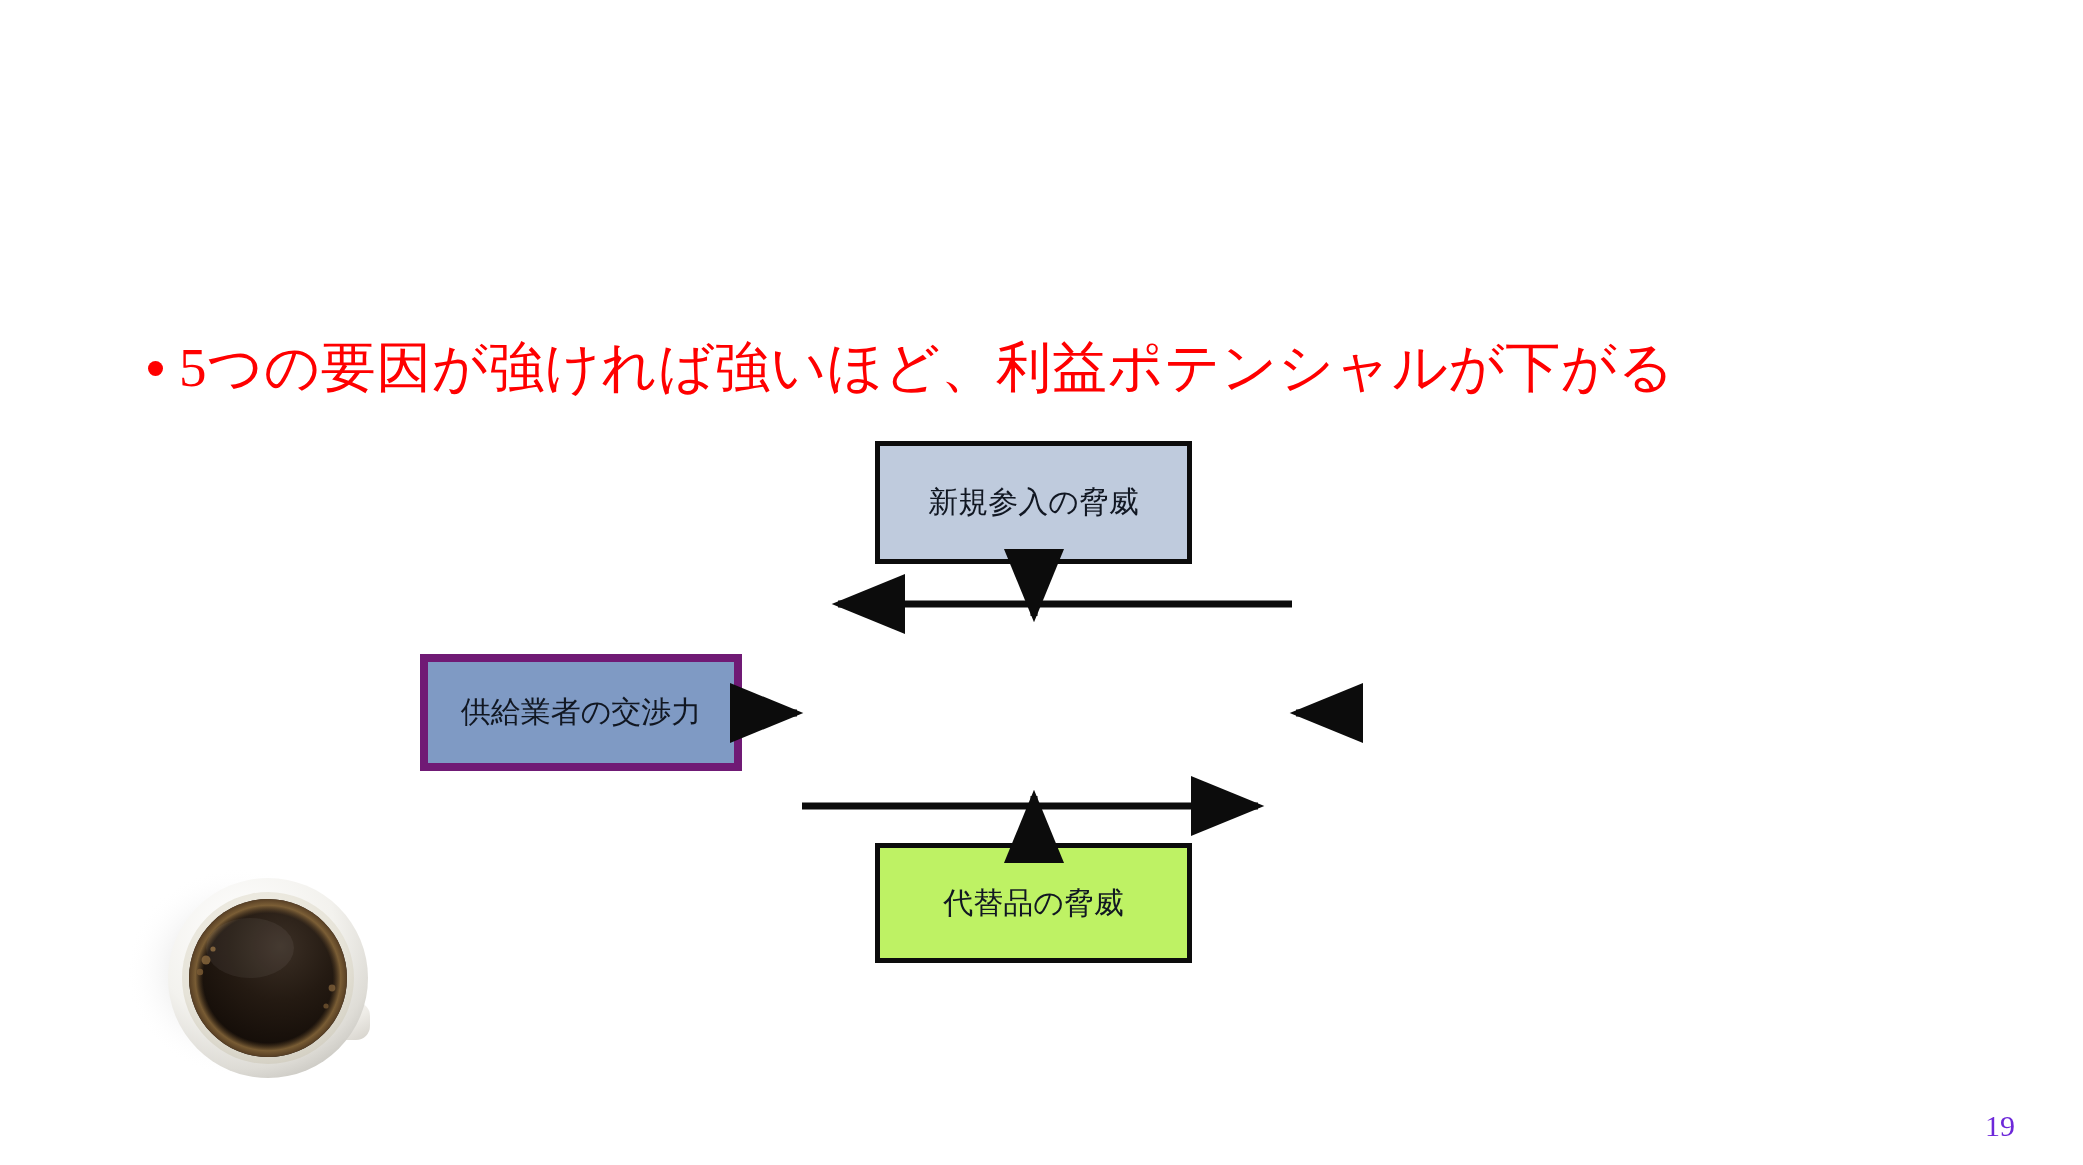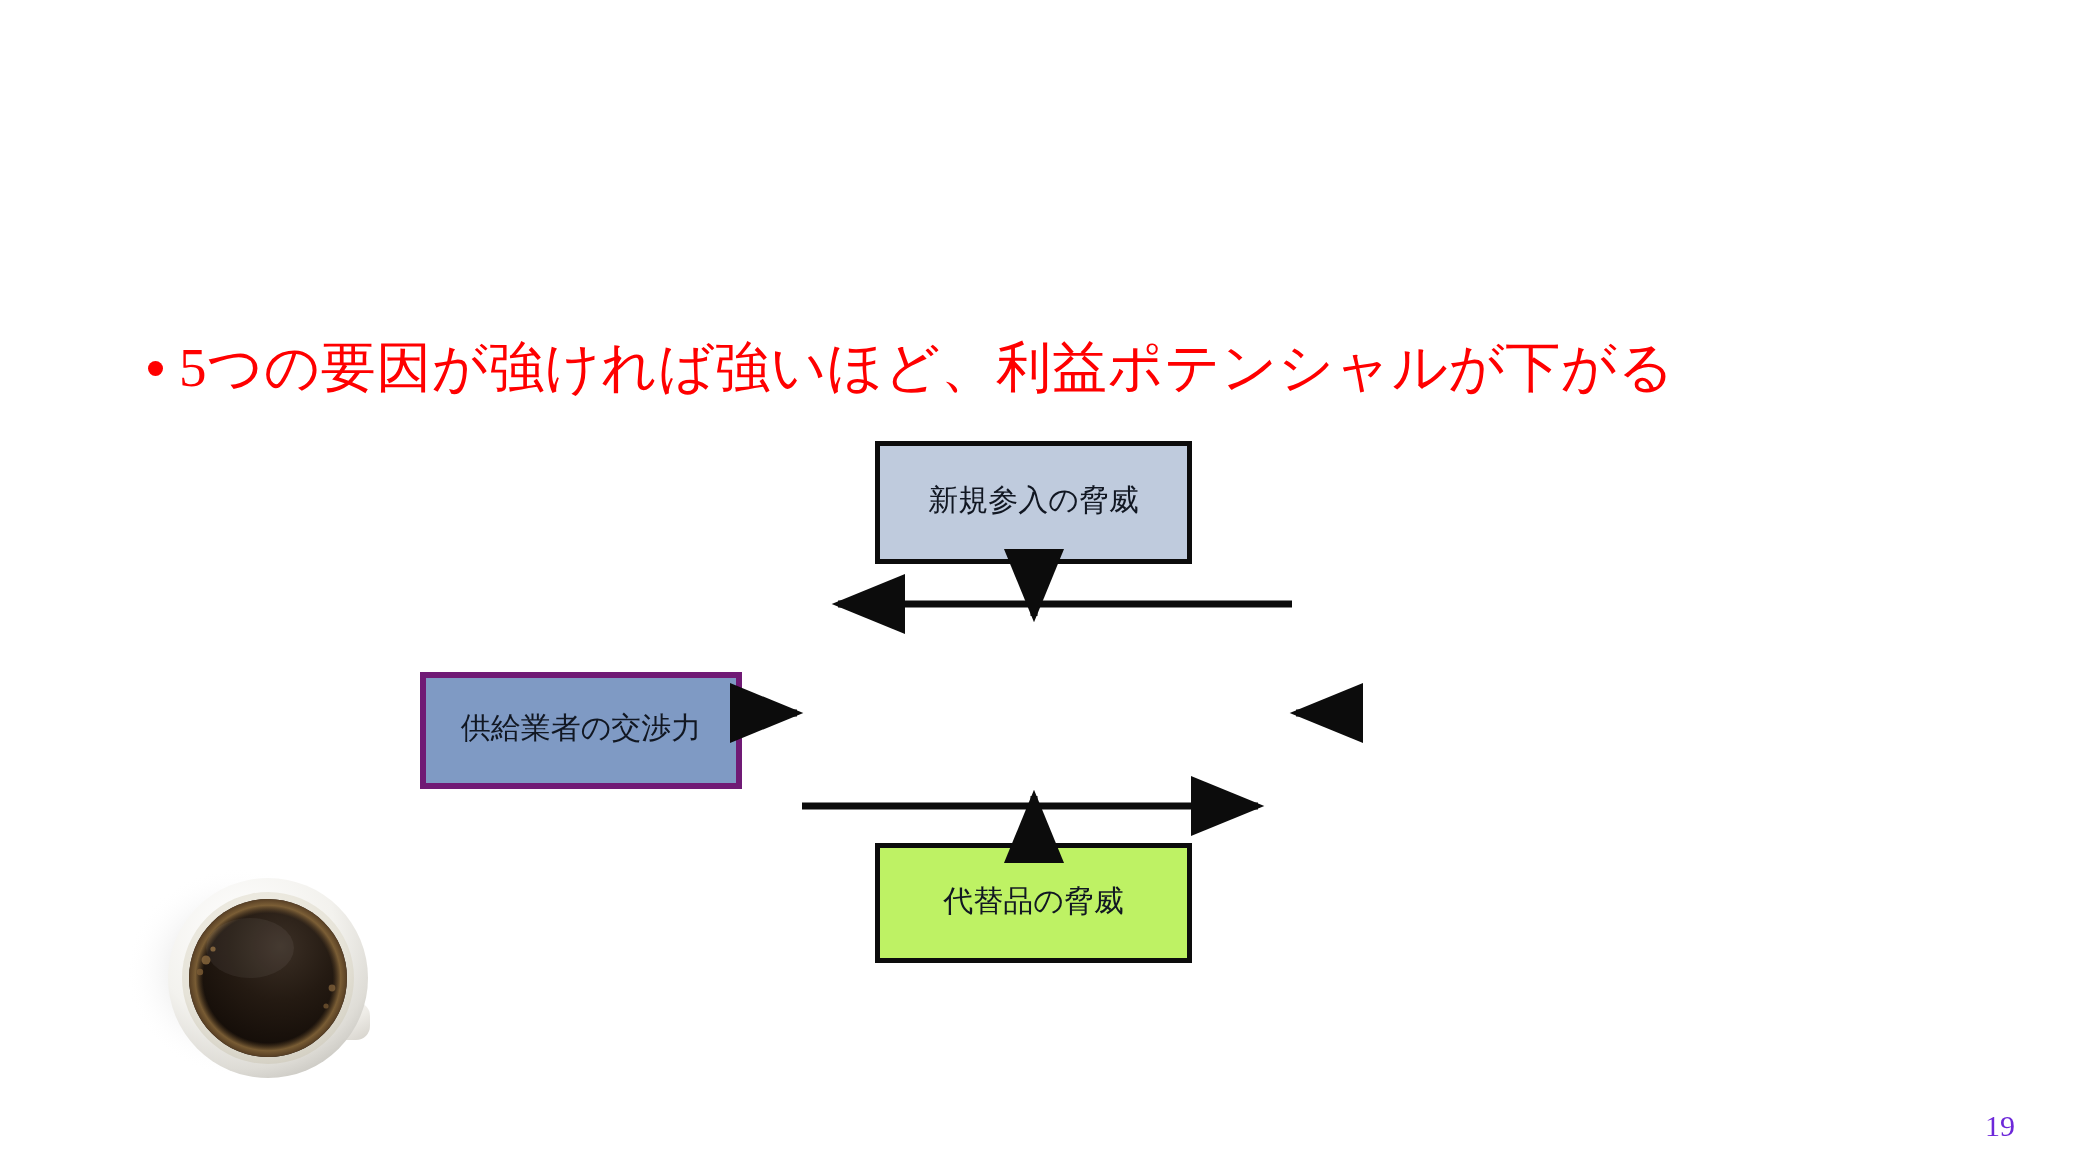--- a/index.html
+++ b/index.html
@@ -69,21 +69,21 @@
     width: 2083px;
     height: 1165px;
   }
   .node {
     position: absolute;
     box-sizing: border-box;
     display: flex;
     align-items: center;
     justify-content: center;
     text-align: center;
-    font-family: Liberation Mono, monospace;
+    font-family: Liberation Sans, sans-serif;
     line-height: 1.22;
     z-index: 3;
   }
   #node-new-entrants {
     left: 875px; top: 441px;
     width: 317px; height: 123px;
     background: #bfcbdd;
     border: 5px solid #0c0c0c;
     font-size: 30px;
     color: #111722;
@@ -91,24 +91,24 @@
   #node-rivalry {
     left: 802px; top: 613px;
     width: 488px; height: 180px;
     background: #bfcbdd;
     border: 5px solid #16233d;
     font-size: 38px;
     color: #16233d;
     z-index: 2;
   }
   #node-suppliers {
-    left: 420px; top: 672px;
+    left: 420px; top: 654px;
     width: 322px; height: 117px;
     background: #7f9ac4;
-    border: 6px solid #701a75;
+    border: 8px solid #701a75;
     font-size: 30px;
     color: #111722;
   }
   #node-buyers {
     left: 1355px; top: 654px;
     width: 322px; height: 117px;
     background: #e8ecf6;
     border: 5px solid #0c0c0c;
     font-size: 30px;
     color: #111722;

